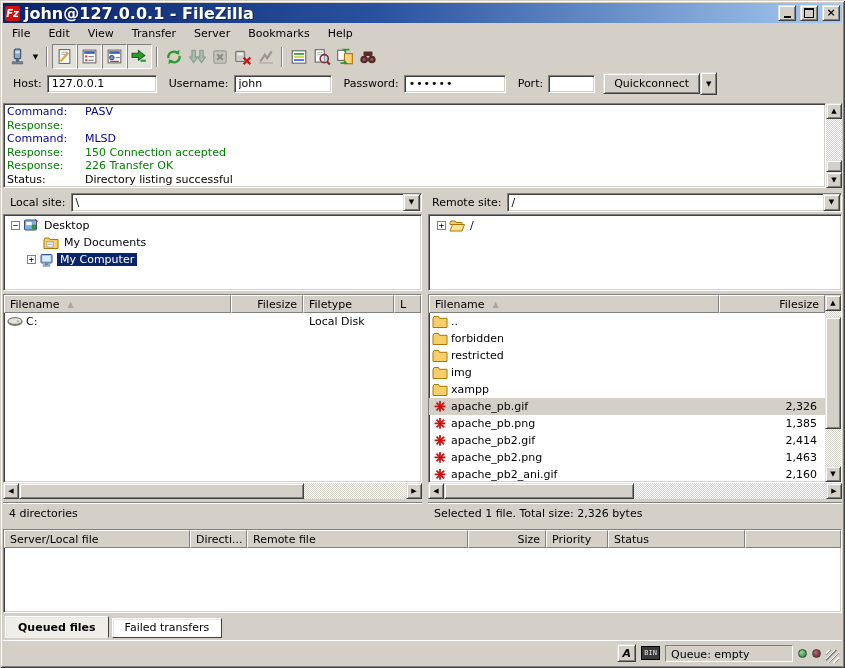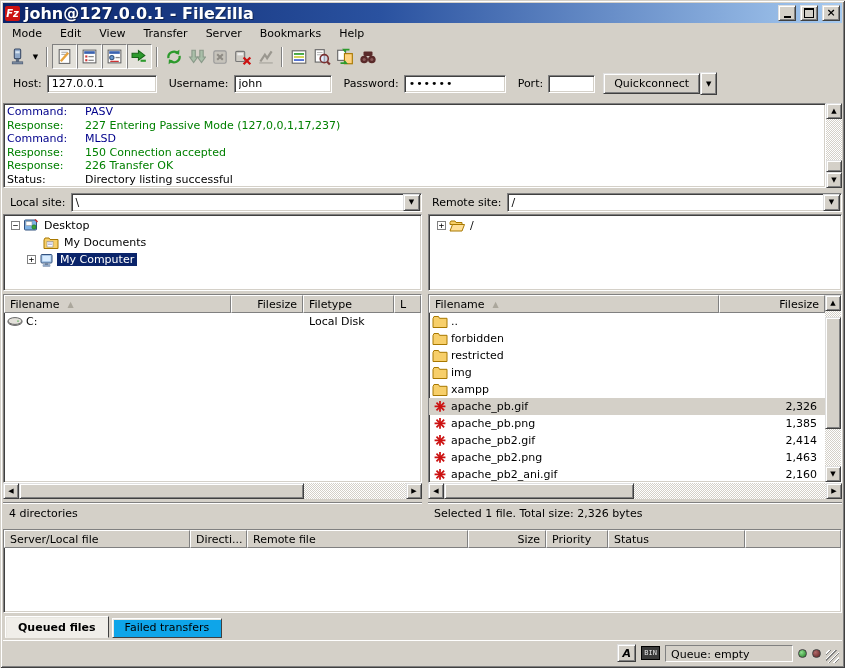--- a/index.html
+++ b/index.html
@@ -89,21 +89,21 @@
   
   .statusstrip{top:502px;height:21px;display:flex;align-items:center;padding-left:6px;box-sizing:border-box;
                border-top:1px solid #808080;box-shadow:0 1px 0 #fff inset;}
   
   .queuebox{left:3px;top:529px;width:839px;height:84px;background:#fff;
             border:1px solid;border-color:#808080 #fff #fff #808080;
             box-shadow:inset 1px 1px 0 #404040, inset -1px -1px 0 #d4d0c8;box-sizing:border-box;overflow:hidden;}
   
   .tabsrow{left:3px;top:616px;width:839px;height:22px;display:flex;align-items:flex-start;padding-left:2px;box-sizing:border-box;}
   .tab{padding:2px 12px 3px;margin-right:3px;border:1px solid;border-color:#fff #404040 #404040 #fff;
-       background:#0ea5e9;box-shadow:inset 1px 1px 0 #e8e6e0;margin-top:2px;}
+       background:#ffffff;box-shadow:inset 1px 1px 0 #e8e6e0;margin-top:2px;}
   .tab.active{background:#f0eee9;font-weight:bold;margin-top:0;padding-top:4px;border-bottom-color:#f0eee9;}
   
   .botbar{left:3px;top:640px;width:839px;height:25px;display:flex;align-items:center;justify-content:flex-end;
           border-top:1px solid #fff;gap:5px;padding-right:3px;box-sizing:border-box;}
   .ascii-ind{width:17px;height:16px;display:flex;align-items:center;justify-content:center;
              font-weight:bold;font-size:11px;font-style:italic;}
   .bin-ind{height:12px;padding:0 2px;background:#3a3a3a;color:#e8e8e8;font-size:7px;line-height:12px;
            font-family:"DejaVu Sans Mono",monospace;border:1px solid #000;}
   .queue-panel{width:128px;height:17px;line-height:17px;padding-left:5px;background:#d4d0c8;
                border:1px solid;border-color:#808080 #fff #fff #808080;box-sizing:border-box;}
@@ -126,21 +126,21 @@
       </div>
     <div class="tb-btn bevel">
         <span class="glyph-max"></span>
       </div>
     <div class="tb-btn bevel">
         <span class="glyph-x">×</span>
       </div>
   </div>
 
   <div class="abs menubar">
-    <span class="menu-item">Mode</span>
+    <span class="menu-item">File</span>
     <span class="menu-item">Edit</span>
     <span class="menu-item">View</span>
     <span class="menu-item">Transfer</span>
     <span class="menu-item">Server</span>
     <span class="menu-item">Bookmarks</span>
     <span class="menu-item">Help</span>
   </div>
 
   <div class="abs toolbar">
     <div class="tool-btn">
@@ -269,21 +269,20 @@
     <div class="tool-drop bevel" style="height:21px;width:15px">▼</div>
   </div>
 
   <div class="abs logbox sunken">
     <div class="log-line">
         <span class="log-label log-cmd">Command:</span>
         <span class="log-cmd">PASV</span>
       </div>
     <div class="log-line">
         <span class="log-label log-resp">Response:</span>
-        <span class="log-resp">227 Entering Passive Mode (127,0,0,1,17,237)</span>
       </div>
     <div class="log-line">
         <span class="log-label log-cmd">Command:</span>
         <span class="log-cmd">MLSD</span>
       </div>
     <div class="log-line">
         <span class="log-label log-resp">Response:</span>
         <span class="log-resp">150 Connection accepted</span>
       </div>
     <div class="log-line">

